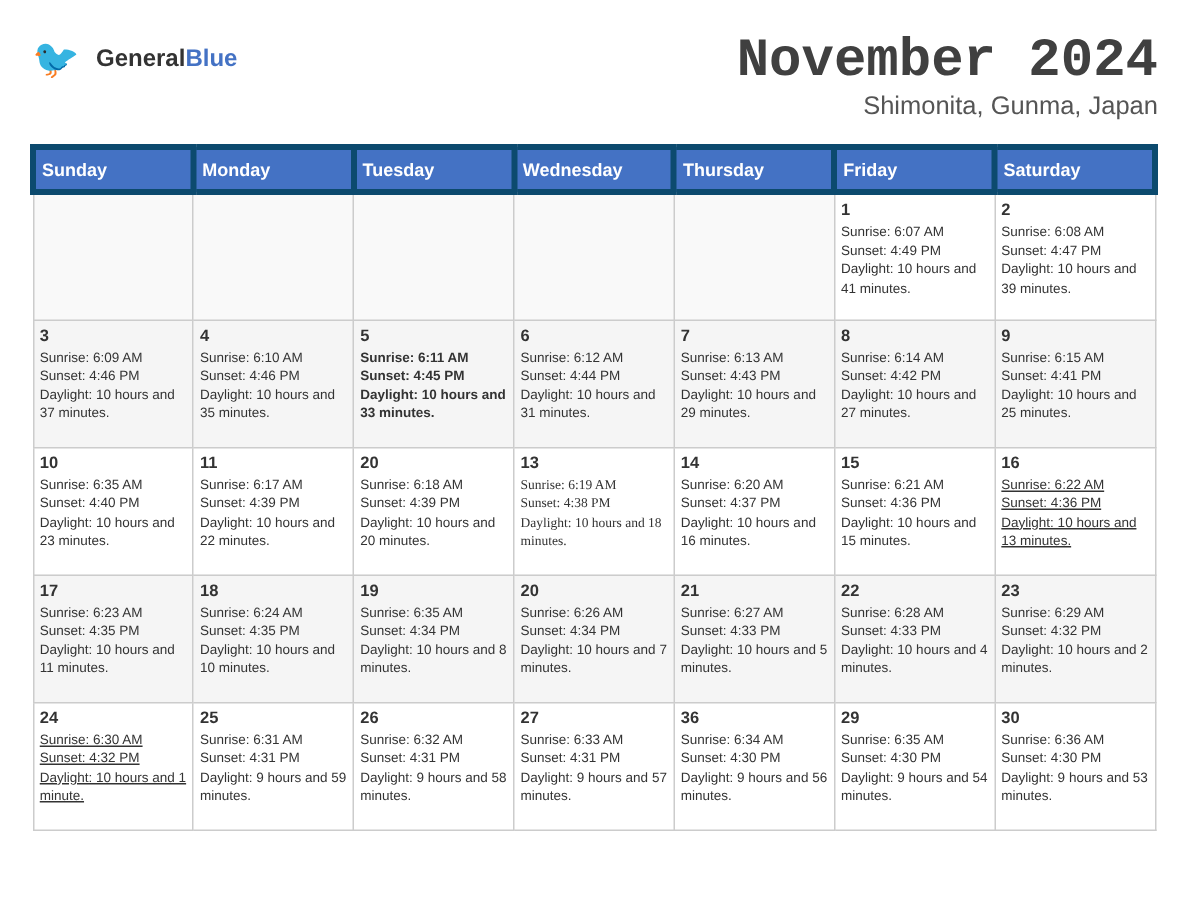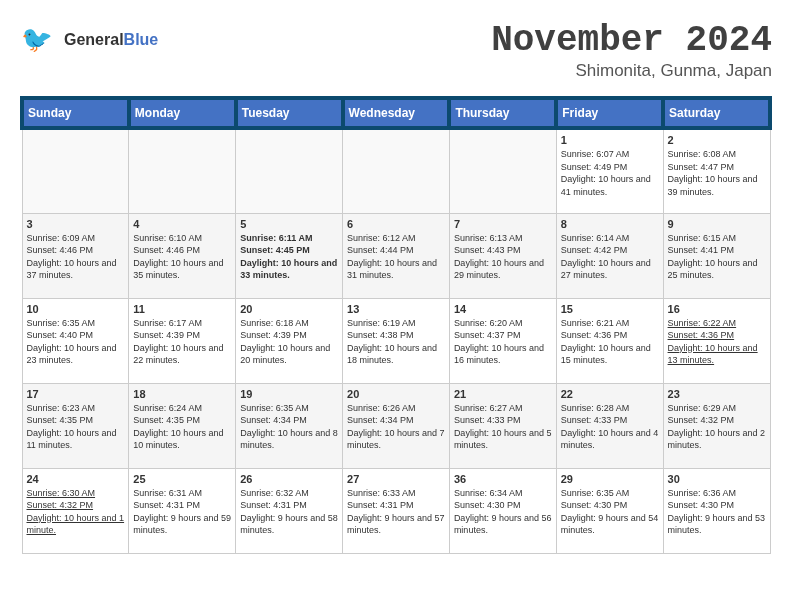--- a/index.html
+++ b/index.html
@@ -207,21 +207,21 @@
 Daylight: 10 hours and 22 minutes.</div>
           </td>
           <td>
             <span class="day-num">20</span>
             <div class="cell-text" style="white-space: pre-line;">Sunrise: 6:18 AM
 Sunset: 4:39 PM
 Daylight: 10 hours and 20 minutes.</div>
           </td>
           <td>
             <span class="day-num">13</span>
-            <div class="cell-text" style="white-space: pre-line;">Sunrise: 6:19 AM
+            <div class="cell-text" style="white-space: pre-line; font-family: Liberation Serif, serif;">Sunrise: 6:19 AM
 Sunset: 4:38 PM
 Daylight: 10 hours and 18 minutes.</div>
           </td>
           <td>
             <span class="day-num">14</span>
             <div class="cell-text" style="white-space: pre-line;">Sunrise: 6:20 AM
 Sunset: 4:37 PM
 Daylight: 10 hours and 16 minutes.</div>
           </td>
           <td>

